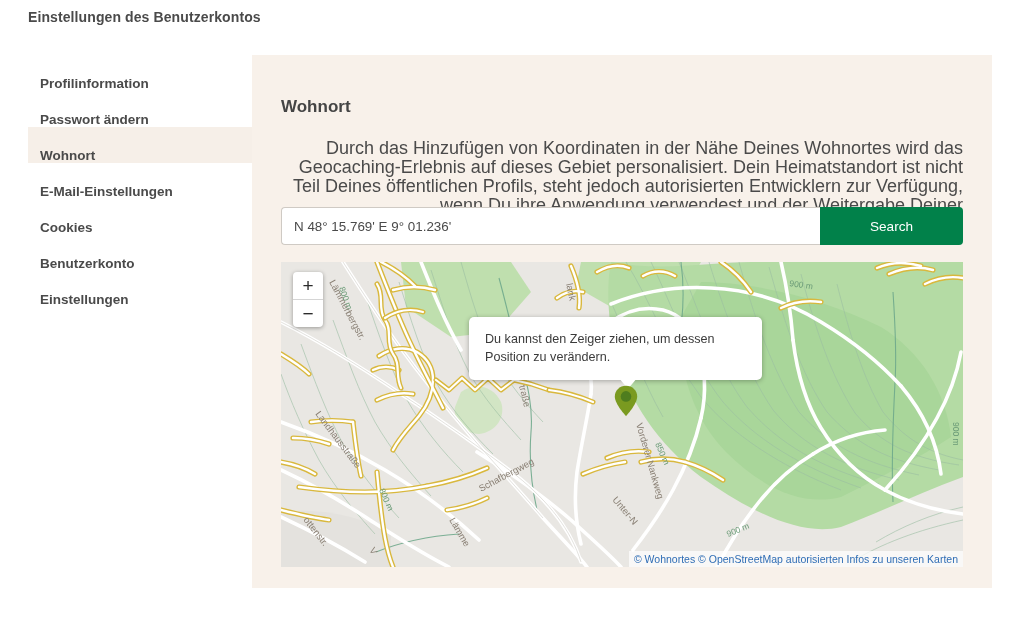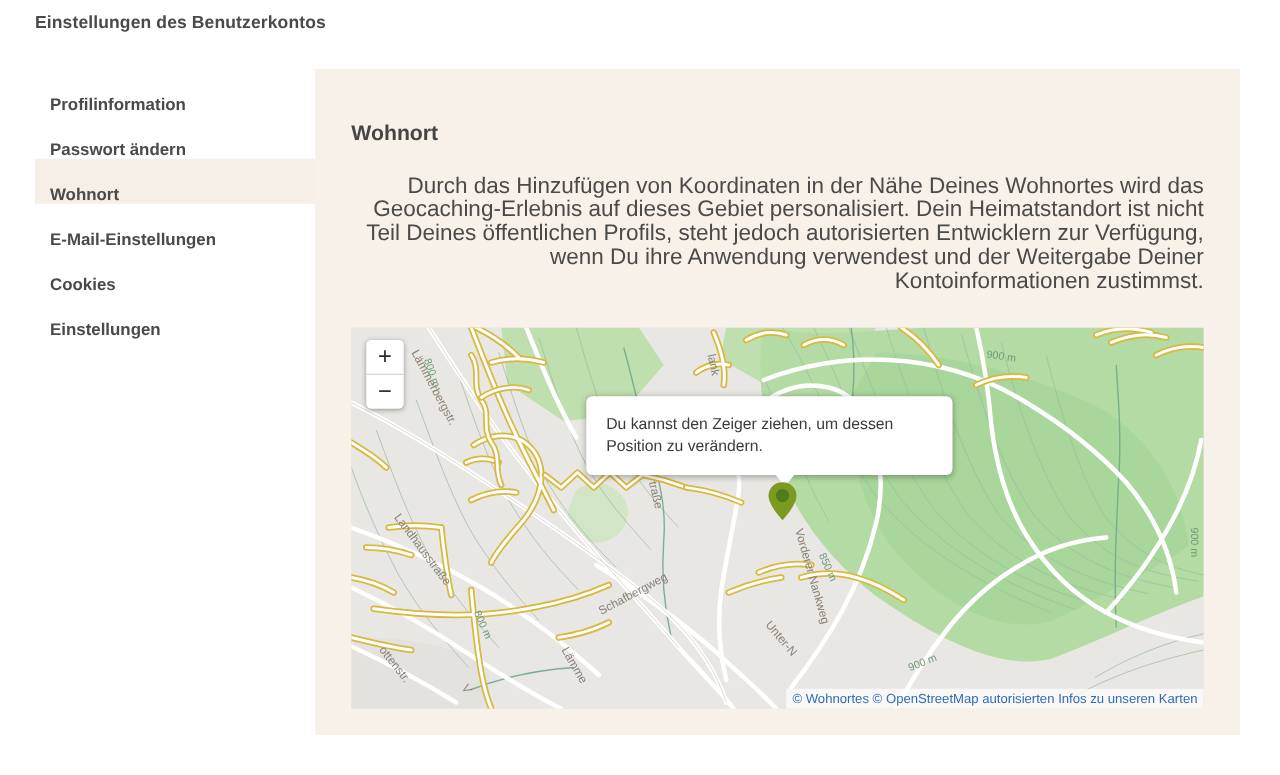--- a/index.html
+++ b/index.html
@@ -227,30 +227,37 @@
   <div class="nav-item active">
     <span>Wohnort</span>
   </div>
   <div class="nav-item">
     <span>E-Mail-Einstellungen</span>
   </div>
   <div class="nav-item">
     <span>Cookies</span>
   </div>
   <div class="nav-item">
+    <span>Benutzerkonto</span>
+  </div>
+  <div class="nav-item">
     <span>Einstellungen</span>
   </div>
 </nav>
 
 <section id="content-panel">
 
   <h2 id="section-title">Wohnort</h2>
 
   <p id="section-desc">Durch das Hinzufügen von Koordinaten in der Nähe Deines Wohnortes wird das Geocaching-Erlebnis auf dieses Gebiet personalisiert. Dein Heimatstandort ist nicht Teil Deines öffentlichen Profils, steht jedoch autorisierten Entwicklern zur Verfügung, wenn Du ihre Anwendung verwendest und der Weitergabe Deiner Kontoinformationen zustimmst.</p>
 
+  <div id="search-row">
+    <input id="coord-input" type="text" value="N 48° 15.769' E 9° 01.236'" style="">
+    <button id="search-button">Search</button>
+  </div>
 
   <div id="map">
 
     <svg id="map-svg" width="682" height="305" viewBox="0 0 682 305" xmlns="http://www.w3.org/2000/svg">
       <defs>
         <clipPath id="mapclip">
             <rect x="0" y="0" width="682" height="305"></rect>
           </clipPath>
       </defs>
       <g clip-path="url(#mapclip)">

